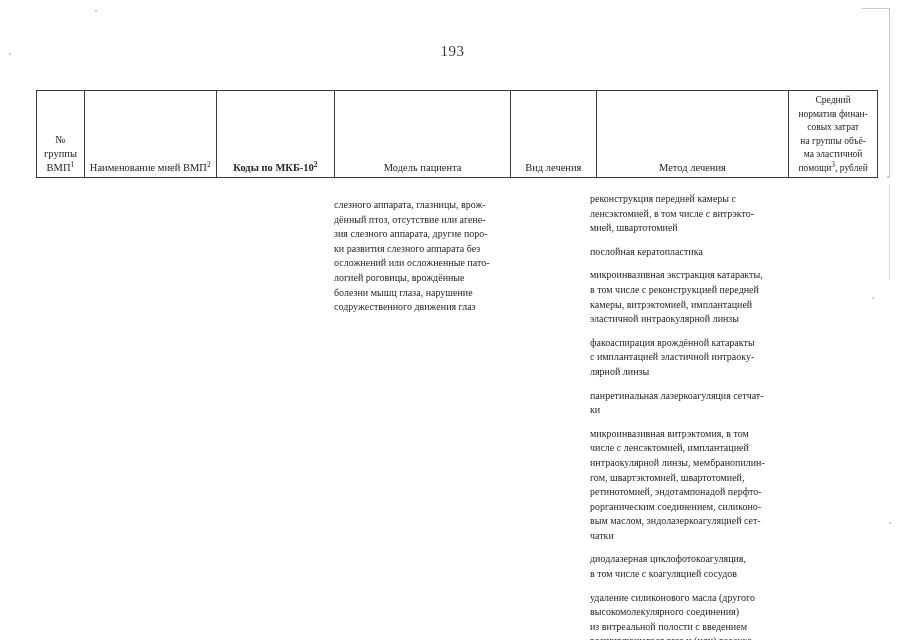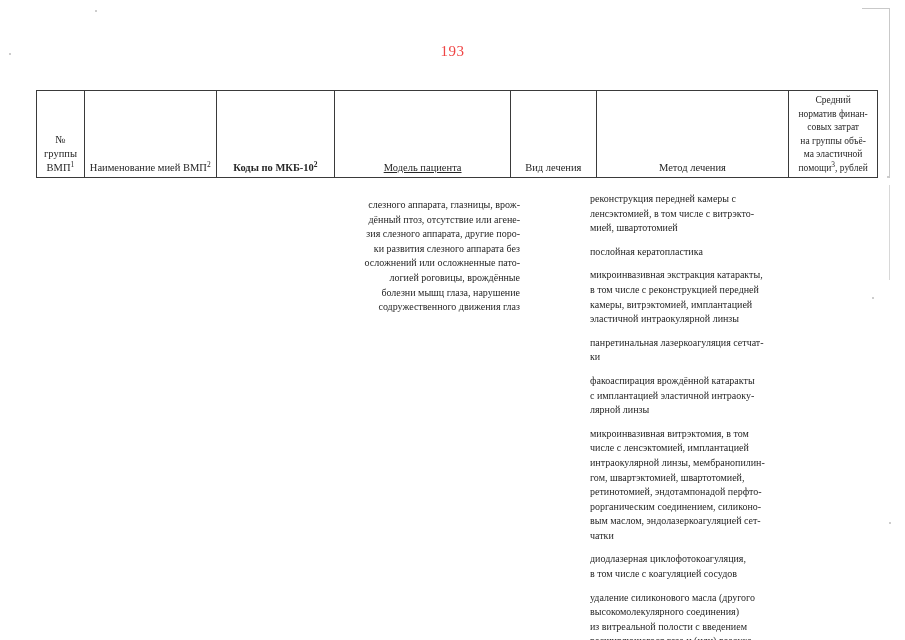--- a/index.html
+++ b/index.html
@@ -19,21 +19,21 @@
 
   
   .page-number {
     position: absolute;
     top: 43px;
     left: 0;
     width: 905px;
     text-align: center;
     font-size: 15px;
     letter-spacing: 0.5px;
-    color: #ef4444;
+    color: #404040;
   }
 
   
   .scan-edge-v {
     position: absolute;
     top: 8px;
     left: 889px;
     width: 1px;
     height: 170px;
     background: #c9c9c9;
@@ -88,21 +88,21 @@
     padding: 2px 4px;
     font-size: 10.5px;
     line-height: 1.32;
     color: #262626;
   }
   .th-cell:last-child { border-right: none; }
 
   .c-num    { width: 48px;  }
   .c-name   { width: 132px; }
   .c-codes  { width: 119px; font-weight: bold; }
-  .c-model  { width: 176px; text-decoration: underline; }
+  .c-model  { width: 176px; }
   .c-type   { width: 86px; font-family: Liberation Serif, serif;  }
   .c-method { width: 193px; }
   .c-norm   { width: 88px; font-size: 9.5px; line-height: 1.42; }
 
   .th-cell sup {
     font-size: 7.5px;
     vertical-align: super;
     line-height: 0;
   }
 
@@ -112,21 +112,21 @@
     font-size: 10px;
     line-height: 1.46;
     color: #262626;
     text-align: left;
   }
   .col-model  { top: 198px; left: 334px; width: 186px; }
   .col-method { top: 192px; left: 590px; width: 196px; }
 
   .para { margin: 0 0 9px 0; }
   .para:last-child { margin-bottom: 0; }
-  .col-model .para { margin-bottom: 0; text-align: right; }
+  .col-model .para { margin-bottom: 0; }
 </style>
 </head>
 <body>
 
 <div class="scan-edge-v"></div>
 <div class="scan-edge-v2"></div>
 <div class="scan-edge-h"></div>
 <div class="speck s1"></div>
 <div class="speck s2"></div>
 <div class="speck s3"></div>
@@ -183,18 +183,18 @@
 </div>
 
 <div class="body-col col-model">
   <p class="para">слезного аппарата, глазницы, врож-<br>дённый птоз, отсутствие или агене-<br>зия слезного аппарата, другие поро-<br>ки развития слезного аппарата без<br>осложнений или осложненные пато-<br>логией роговицы, врождённые<br> болезни мышц глаза, нарушение<br>содружественного движения глаз</p>
 </div>
 
 <div class="body-col col-method">
   <p class="para">реконструкция передней камеры с<br>ленсэктомией, в том числе с витрэкто-<br>мией, швартотомией</p>
   <p class="para">послойная кератопластика</p>
   <p class="para">микроинвазивная экстракция катаракты,<br>в том числе с реконструкцией передней<br>камеры, витрэктомией, имплантацией<br>эластичной интраокулярной линзы</p>
+  <p class="para">факоаспирация врождённой катаракты<br>с имплантацией эластичной интраоку-<br>лярной линзы</p>
   <p class="para">панретинальная лазеркоагуляция сетчат-<br>ки</p>
-  <p class="para">факоаспирация врождённой катаракты<br>с имплантацией эластичной интраоку-<br>лярной линзы</p>
   <p class="para">микроинвазивная витрэктомия, в том<br>числе с ленсэктомией, имплантацией<br>интраокулярной линзы, мембранопилин-<br>гом, швартэктомией, швартотомией,<br>ретинотомией, эндотампонадой перфто-<br>рорганическим соединением, силиконо-<br>вым маслом, эндолазеркоагуляцией сет-<br>чатки</p>
   <p class="para">диодлазерная циклофотокоагуляция,<br>в том числе с коагуляцией сосудов</p>
   <p class="para">удаление силиконового масла (другого<br>высокомолекулярного соединения)<br>из витреальной полости с введением<br>расширяющегося газа и (или) воздуха,</p>
 </div>
 
 </body></html>

